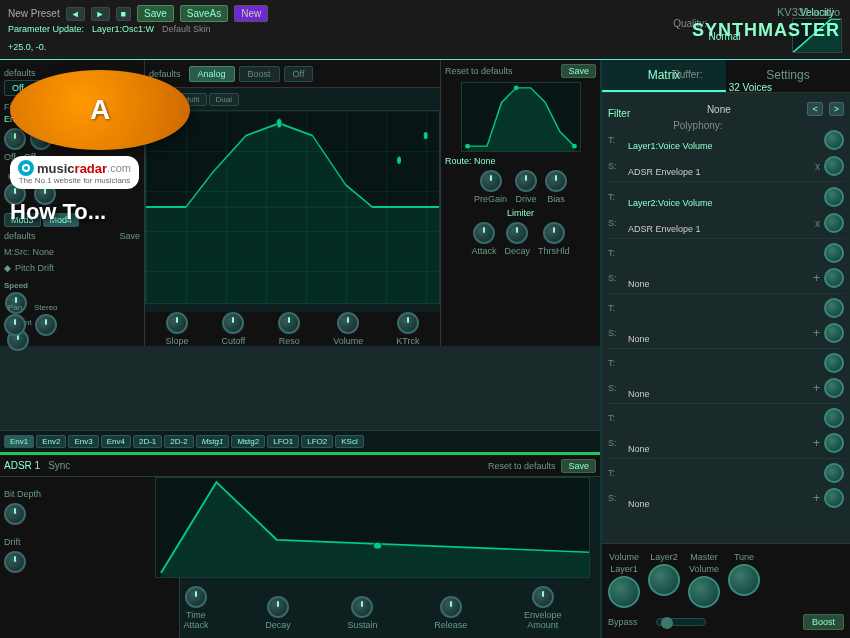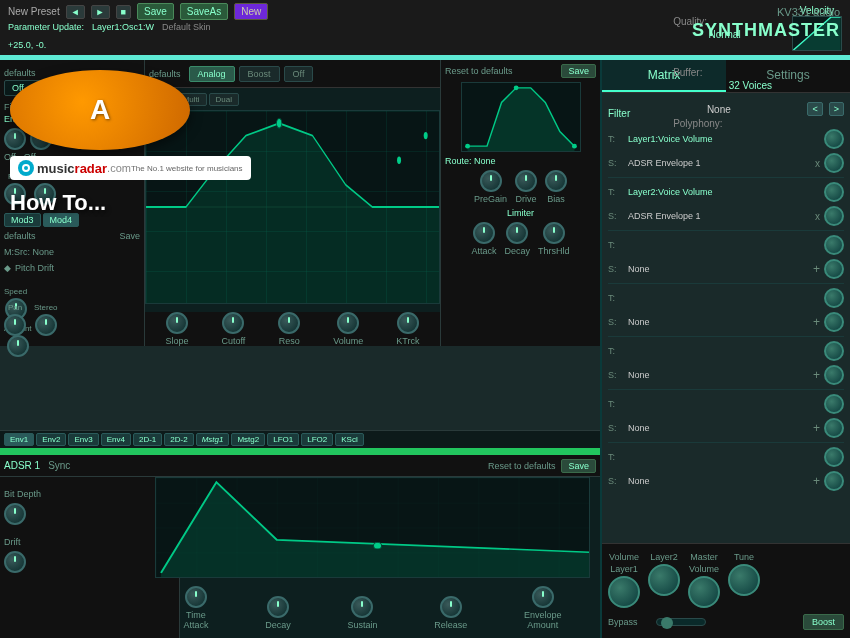--- a/index.html
+++ b/index.html
@@ -12,21 +12,21 @@
       position: relative;
     }
 
     
     .top-bar {
       background: #1a1a1a;
       height: 60px;
       display: flex;
       align-items: center;
       padding: 0 8px;
-      border-bottom: 5px solid #5eead4;
+      border-bottom: 1px solid #5eead4;
       position: relative;
     }
     .top-bar-left {
       display: flex;
       flex-direction: column;
       gap: 2px;
       flex: 1;
     }
     .top-bar-row1 {
       display: flex;
@@ -148,23 +148,24 @@
     }
     .badge-a {
       color: white;
       font-size: 28px;
       font-weight: bold;
       line-height: 1;
       text-shadow: 1px 1px 3px rgba(0,0,0,0.5);
     }
     .musicradar-logo-container {
       background: white;
-      border-radius: 4px;
+      border-radius: 12px;
       padding: 4px 8px;
       display: flex;
+      flex-direction: column;
       align-items: center;
     }
     .how-to {
       color: white;
       font-size: 22px;
       font-weight: bold;
       text-shadow: 2px 2px 4px rgba(0,0,0,0.7);
       margin-top: 4px;
     }
     
@@ -297,20 +298,21 @@
     }
     .matrix-row-label {
       width: 16px;
       font-size: 9px;
       color: #6a8a7a;
     }
     .matrix-row-value {
       flex: 1;
       font-size: 9px;
       color: #ccc;
+      margin-top: 12px;
     }
     .matrix-row-x {
       font-size: 10px;
       color: #6a8a7a;
       cursor: pointer;
     }
     .matrix-row-plus {
       font-size: 12px;
       color: #6a8a7a;
       cursor: pointer;
@@ -645,21 +647,21 @@
         <div style="display:flex;justify-content:space-between;align-items:center;margin-bottom:4px;">
           <span class="detail-label">defaults</span>
           <span class="detail-label">Save</span>
         </div>
         <div class="detail-label">M:Src: None</div>
         <div style="margin-top:6px;">
           <div style="display:flex;gap:4px;align-items:center;">
             <span class="detail-label">◆</span>
             <span class="detail-label">Pitch Drift</span>
           </div>
-          <div style="display:flex;gap:4px;align-items:center;margin-top:12px;">
+          <div style="display:flex;gap:4px;align-items:center;margin-top:6px;font-weight:bold;">
             <div class="control-group">
               <span style="font-size:8px;color:#6a9a8a;">Speed</span>
               <div class="knob knob-sm"></div>
             </div>
           </div>
           <div style="display:flex;gap:4px;align-items:center;margin-top:4px;">
             <div class="control-group">
               <span style="font-size:8px;color:#6a9a8a;">Amount</span>
               <div class="knob knob-sm"></div>
             </div>
@@ -783,21 +785,21 @@
         </div>
         <div class="control-group">
           <div class="knob knob-sm"></div>
           <span class="control-label">ThrsHld</span>
         </div>
       </div>
     </div>
 
     <div class="adsr-section">
 
-      <div style="position:absolute;top:0;left:0;right:0;height:24px;background:#0d1a1a;display:flex;align-items:center;padding:0 4px;gap:2px;border-bottom:7px solid #22c55e;">
+      <div style="position:absolute;top:0;left:0;right:0;height:24px;background:#0d1a1a;display:flex;align-items:center;padding:0 4px;gap:2px;border-bottom:3px solid #22c55e;">
         <button class="osc-tab active" style="font-size:8px;padding:1px 5px;">Env1</button>
         <button class="osc-tab" style="font-size:8px;padding:1px 5px;">Env2</button>
         <button class="osc-tab" style="font-size:8px;padding:1px 5px;">Env3</button>
         <button class="osc-tab" style="font-size:8px;padding:1px 5px;">Env4</button>
         <button class="osc-tab" style="font-size:8px;padding:1px 5px;">2D-1</button>
         <button class="osc-tab" style="font-size:8px;padding:1px 5px;">2D-2</button>
         <button class="osc-tab" style="font-size:8px;padding:1px 5px;font-style:italic;">Mstg1</button>
         <button class="osc-tab" style="font-size:8px;padding:1px 5px;">Mstg2</button>
         <button class="osc-tab" style="font-size:8px;padding:1px 5px;">LFO1</button>
         <button class="osc-tab" style="font-size:8px;padding:1px 5px;">LFO2</button>

